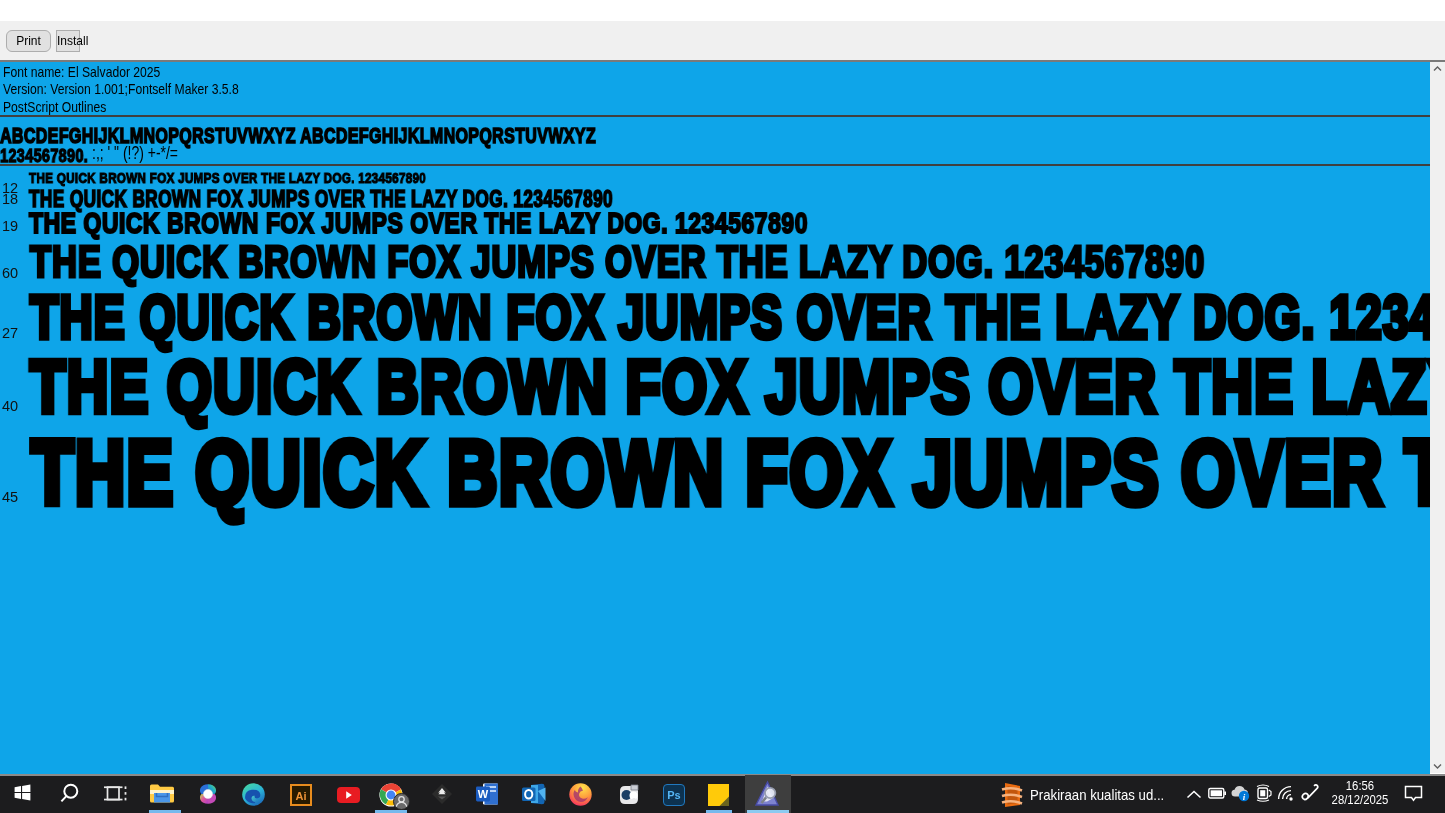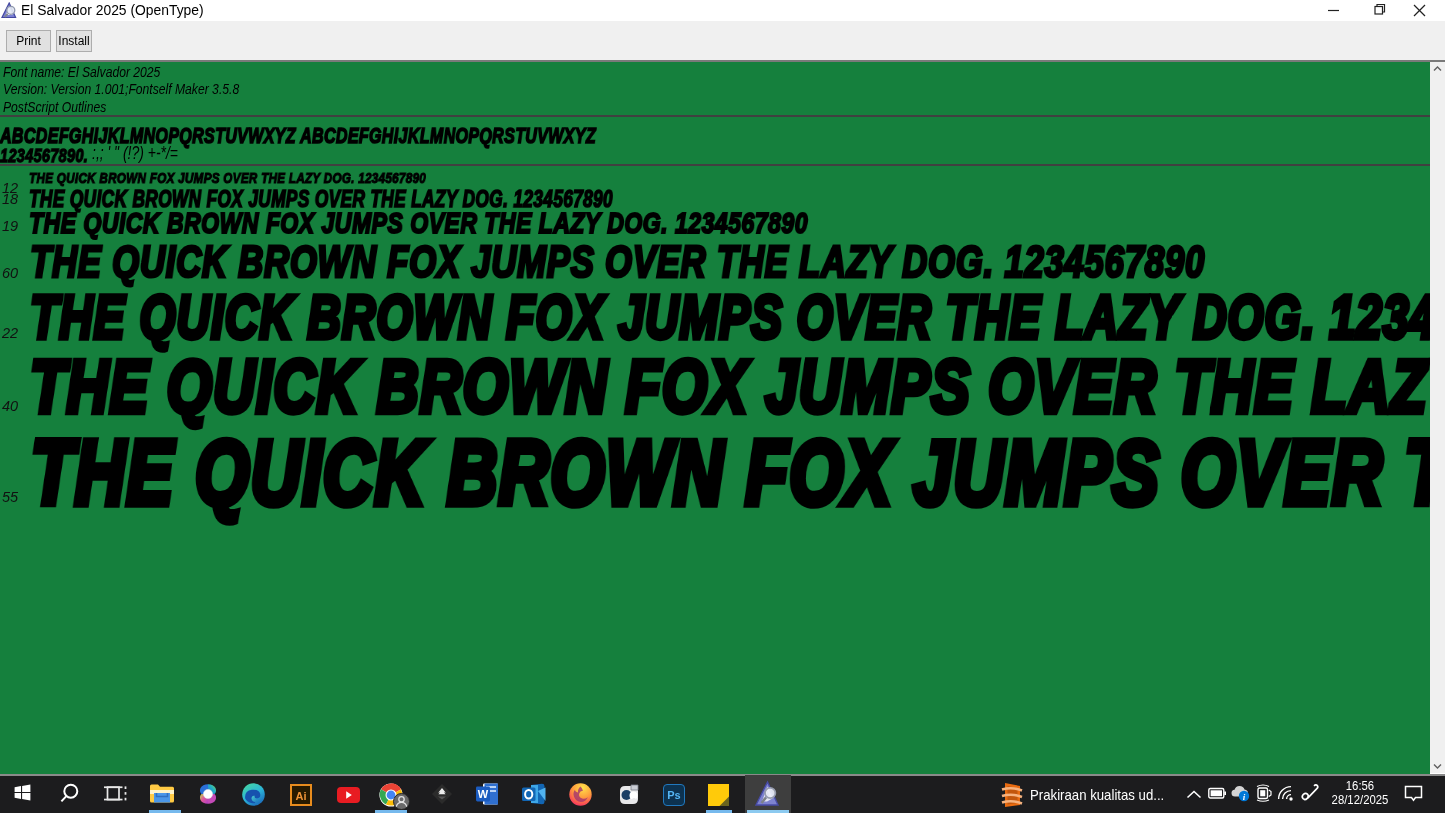--- a/index.html
+++ b/index.html
@@ -11,21 +11,21 @@
 #titlebar { position:absolute; left:0; top:0; width:1445px; height:21px; background:#fff; }
 #titlebar .ttl { position:absolute; left:21px; top:1.5px; font-size:14px; color:#000; transform:scale(0.99,1); transform-origin:left top; }
 
 
 #toolbar { position:absolute; left:0; top:21px; width:1445px; height:39px; background:#f0f0f0; }
 .btn { position:absolute; top:9px; height:22px; background:#e1e1e1; border:1px solid #adadad;
   font-size:12px; color:#000; text-align:center; line-height:20px; }
 #sep { position:absolute; left:0; top:60px; width:1445px; height:2px; background:#7a7a7a; }
 
 
-#content { position:absolute; left:0; top:62px; width:1430px; height:724px; background:#15803d; overflow:hidden;font-style:italic; }
+#content { position:absolute; left:0; top:62px; width:1430px; height:724px; background:#0ea5e9; overflow:hidden; }
 .meta { position:absolute; left:3px; font-size:15px; color:#000; transform:scale(0.81,1); transform-origin:left top; white-space:nowrap; line-height:1.15; }
 .rule { position:absolute; left:0; width:1430px; height:2px; background:#404040; }
 .lbl { position:absolute; left:2px; font-size:14.5px; color:#111; line-height:1; }
 .fx { position:absolute; white-space:nowrap; font-weight:bold; color:#000;
   transform-origin:left top; line-height:1; letter-spacing:0.022em; will-change:transform; }
 .pg { -webkit-text-stroke:0.072em #000; }
 .big { -webkit-text-stroke:0.085em #000; }
 
 
 #sbar { position:absolute; left:1430px; top:62px; width:15px; height:711px; background:#f0f0f0; }
@@ -35,40 +35,24 @@
 #taskbar .tbtop { position:absolute; left:0; top:-1px; width:1445px; height:1.5px; background:#8a8a8a; }
 .ti { position:absolute; top:0; }
 .uline { position:absolute; top:35px; height:3px; background:#76b9ed; }
 .traytxt { color:#fff; font-size:15px; position:absolute; }
 .clock { color:#fff; font-size:14px; position:absolute; text-align:center; line-height:14px; }
 </style>
 </head>
 <body>
 <div id="stage">
 
-  <div id="titlebar">
-    <svg width="17" height="17" style="position:absolute;left:1px;top:2px;" viewBox="0 0 17 17">
-      <path d="M8.2 1 L14.6 15.5 L1 15.5 Z" fill="#7b80d4" stroke="#4347a0" stroke-width="1.2"></path>
-      <path d="M8.2 4.5 L11.6 13 L4.8 13 Z" fill="#fff"></path>
-      <circle cx="9.8" cy="8.3" r="4.0" fill="#e4eaf4" fill-opacity="0.9" stroke="#8f97ad" stroke-width="1.3"></circle>
-      <line x1="6.6" y1="11.8" x2="3.8" y2="14.8" stroke="#82878f" stroke-width="1.9"></line>
-    </svg>
-    <span class="ttl">El Salvador 2025 (OpenType)</span>
-    <svg width="120" height="21" style="position:absolute;left:1318px;top:0;" viewBox="0 0 120 21">
-      <line x1="10" y1="10.5" x2="21" y2="10.5" stroke="#222" stroke-width="1.2"></line>
-      <rect x="57" y="6.5" width="7.5" height="7.5" fill="none" stroke="#222" stroke-width="1.2"></rect>
-      <path d="M59 6.5 v-2 h7.5 v7.5 h-2" fill="none" stroke="#222" stroke-width="1.2"></path>
-      <line x1="96" y1="5" x2="107" y2="16" stroke="#222" stroke-width="1.2"></line>
-      <line x1="107" y1="5" x2="96" y2="16" stroke="#222" stroke-width="1.2"></line>
-    </svg>
-  </div>
 
   <div id="toolbar">
-    <div class="btn" style="left:6px; width:45px;">Print</div>
-    <div class="btn" style="left:56px; width:36px;">Install</div>
+    <div class="btn" style="left:6px; width:45px;border-radius:6px;">Print</div>
+    <div class="btn" style="left:56px; width:24px;">Install</div>
   </div>
   <div id="sep"></div>
 
   <div id="content">
     <div class="meta" style="top:1px;">Font name: El Salvador 2025</div>
     <div class="meta" style="top:18px;">Version: Version 1.001;Fontself Maker 3.5.8</div>
     <div class="meta" style="top:36px;">PostScript Outlines</div>
     <div class="rule" style="top:53px;"></div>
 
     <div class="fx pg" id="alpha" style="left:0px; top:63px; font-size:22px; transform:scale(0.7285,1);">ABCDEFGHIJKLMNOPQRSTUVWXYZ ABCDEFGHIJKLMNOPQRSTUVWXYZ</div>
@@ -77,25 +61,25 @@
     <div class="rule" style="top:102px;"></div>
 
     <div class="lbl" id="L12" style="top:107px;margin-top:12px;">12</div>
     <div class="fx pg smp" id="S12" style="left:29px; top:108px; font-size:15px; transform:scale(0.7815,1);">THE QUICK BROWN FOX JUMPS OVER THE LAZY DOG. 1234567890</div>
     <div class="lbl" id="L18" style="top:129.5px;">18</div>
     <div class="fx pg smp" id="S18" style="left:29px; top:126px; font-size:23px; transform:scale(0.7498,1);">THE QUICK BROWN FOX JUMPS OVER THE LAZY DOG. 1234567890</div>
     <div class="lbl" id="L24" style="top:157px;">19</div>
     <div class="fx pg smp" id="S24" style="left:29px; top:146px; font-size:30px; transform:scale(0.7667,1);">THE QUICK BROWN FOX JUMPS OVER THE LAZY DOG. 1234567890</div>
     <div class="lbl" id="L36" style="top:204px;">60</div>
     <div class="fx pg smp" id="S36" style="left:30px; top:177px; font-size:45px; transform:scale(0.771,1);">THE QUICK BROWN FOX JUMPS OVER THE LAZY DOG. 1234567890</div>
-    <div class="lbl" id="L48" style="top:264px;">22</div>
+    <div class="lbl" id="L48" style="top:264px;">27</div>
     <div class="fx pg smp big" id="S48" style="left:30px; top:224px; font-size:62px; transform:scale(0.7462,1);">THE QUICK BROWN FOX JUMPS OVER THE LAZY DOG. 1234567890</div>
     <div class="lbl" id="L60" style="top:337px;">40</div>
     <div class="fx pg smp big" id="S60" style="left:30px; top:287px; font-size:75px; transform:scale(0.771,1);">THE QUICK BROWN FOX JUMPS OVER THE LAZY DOG. 1234567890</div>
-    <div class="lbl" id="L72" style="top:428px;">55</div>
+    <div class="lbl" id="L72" style="top:428px;">45</div>
     <div class="fx pg smp big" id="S72" style="left:31px; top:366px; font-size:90px; transform:scale(0.771,1);">THE QUICK BROWN FOX JUMPS OVER THE LAZY DOG. 1234567890</div>
   </div>
 
   <div id="sbar">
     <svg width="15" height="711" viewBox="0 0 15 711">
       <path d="M4 8.5 L7.5 5 L11 8.5" fill="none" stroke="#606060" stroke-width="1.4"></path>
       <path d="M4 702.5 L7.5 706 L11 702.5" fill="none" stroke="#606060" stroke-width="1.4"></path>
     </svg>
   </div>
 

